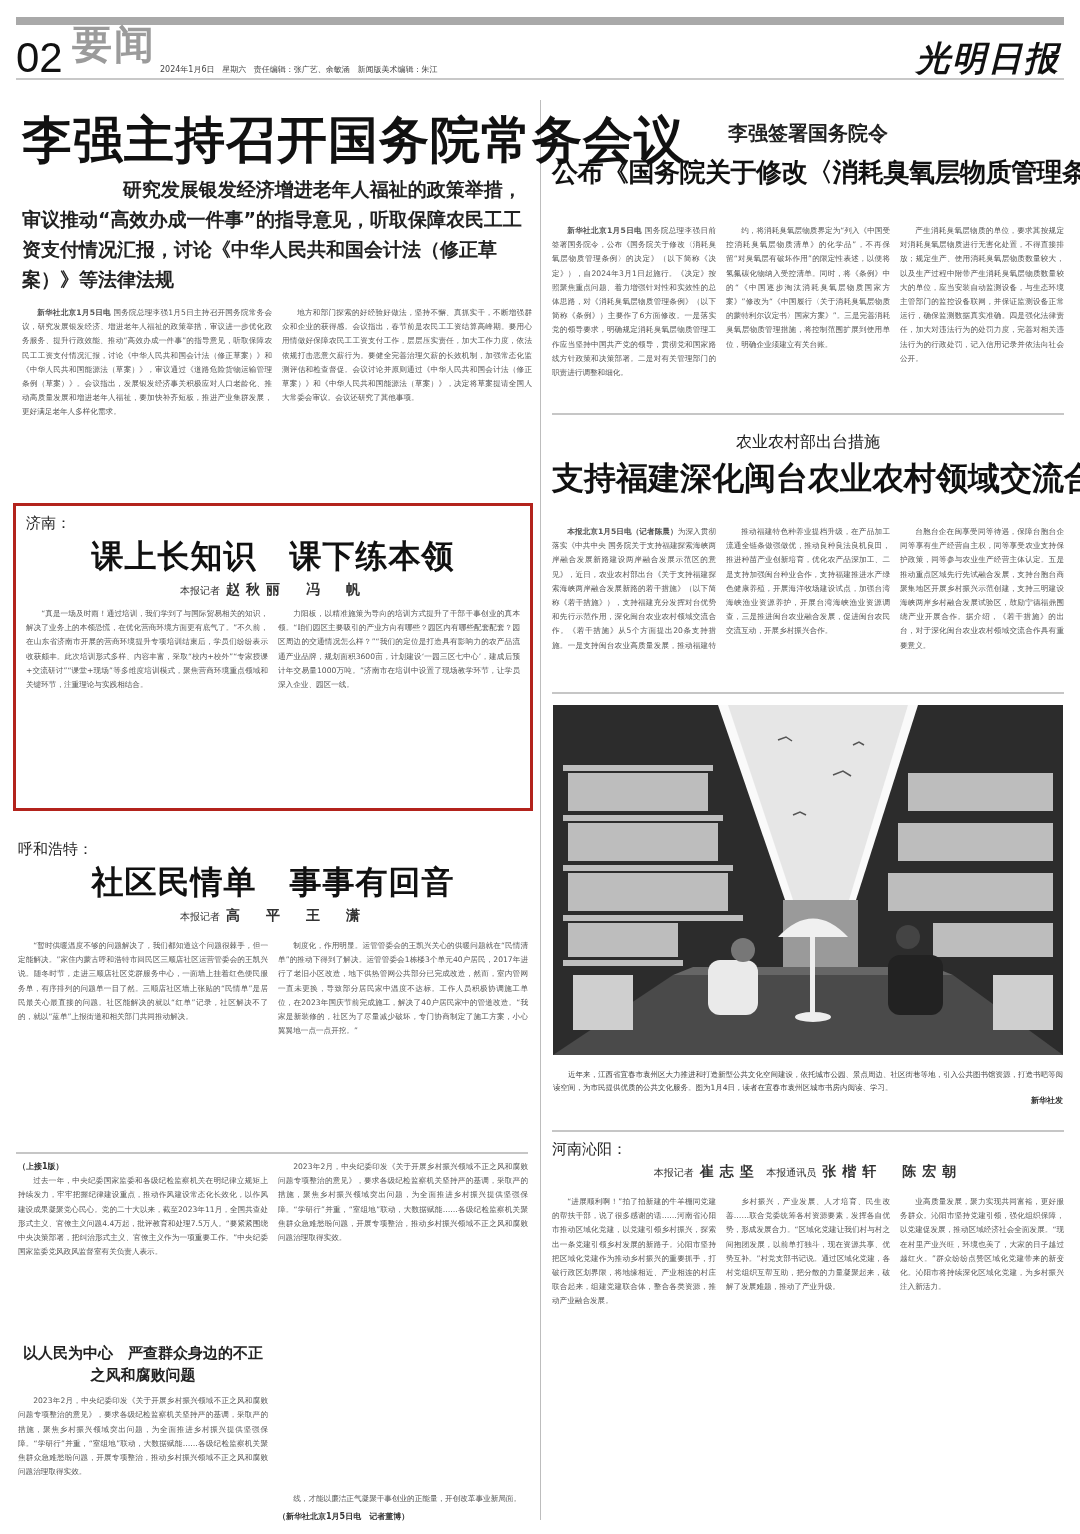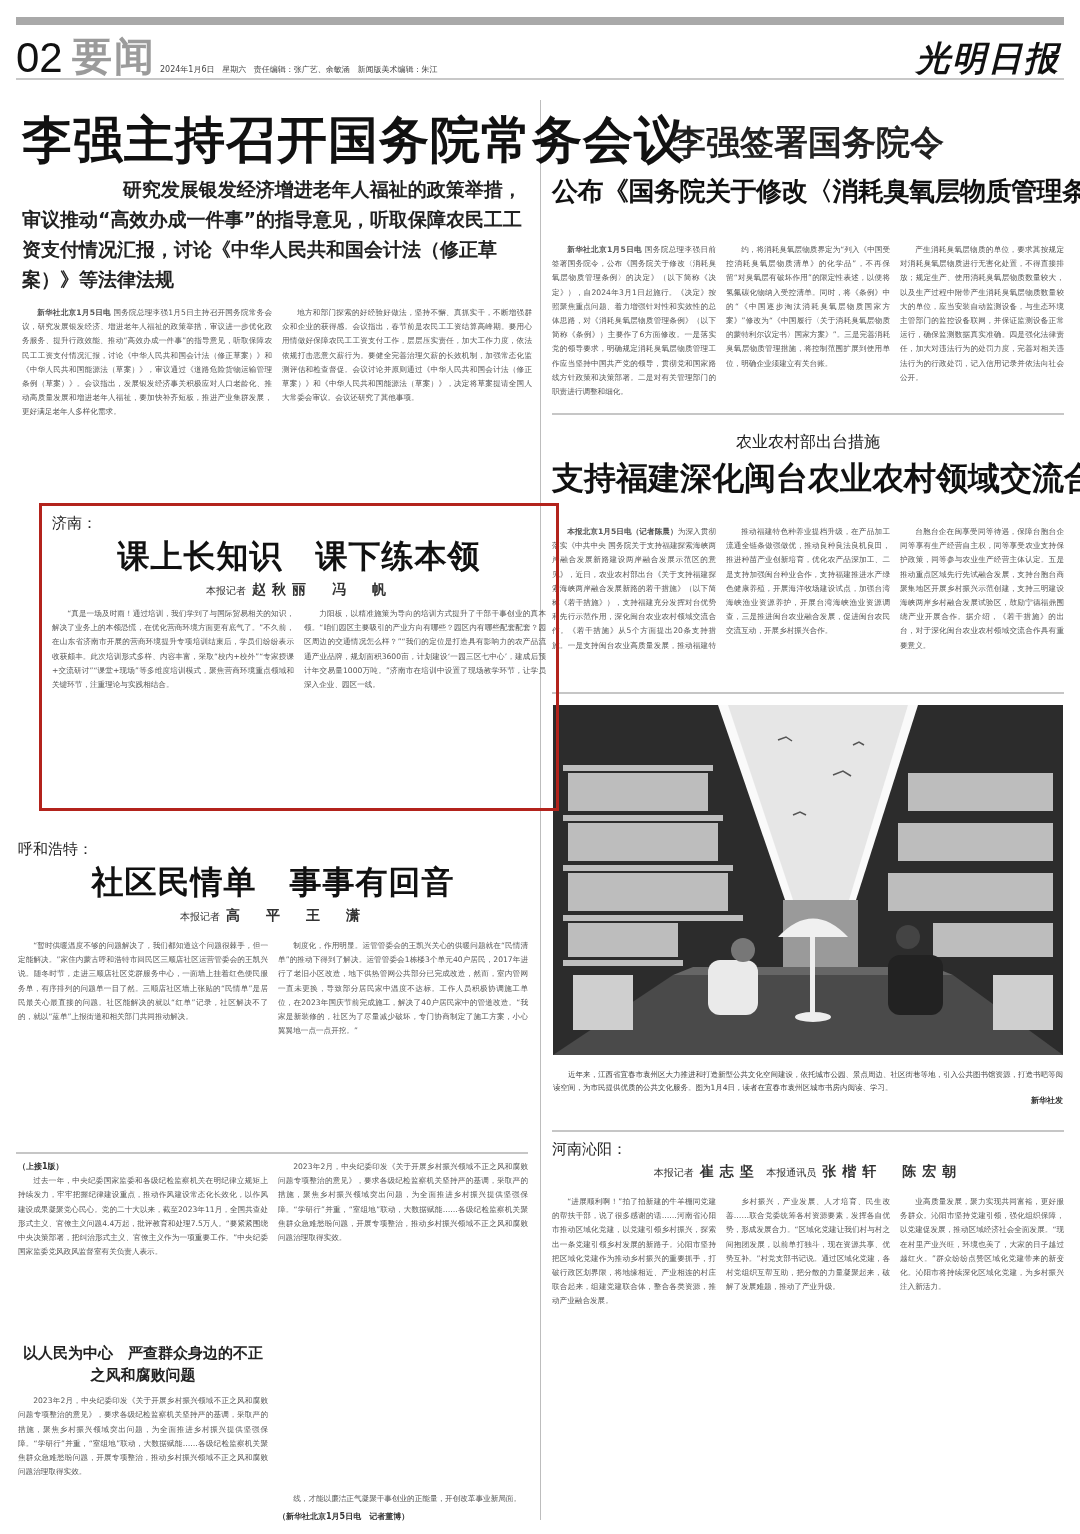--- a/index.html
+++ b/index.html
@@ -2,30 +2,30 @@
 <html><head>
 <meta charset="utf-8">
 <style>
   html, body { margin: 0; padding: 0; background: #ffffff; }
   body { width: 1080px; height: 1534px; position: relative; overflow: hidden;
          font-family: "DejaVu Serif", "Liberation Serif", serif; color: #222; }
   .abs { position: absolute; }
   .topbar { left: 16px; top: 17px; width: 1048px; height: 8px; background: #a9a9a9; }
   .masthead-line { left: 16px; top: 78px; width: 1048px; height: 2px; background: #c8c8c8; }
   .page-num { left: 16px; top: 36px; font-family: "Liberation Sans", sans-serif; font-size: 42px; line-height: 44px; color: #111; font-weight: 400; }
-  .section-name { left: 72px; top: 34px; font-size: 40px; line-height: 44px; color: #9b9b9b; font-weight: bold; letter-spacing: 2px; }
+  .section-name { left: 72px; top: 22px; font-size: 40px; line-height: 44px; color: #9b9b9b; font-weight: bold; letter-spacing: 2px; }
   .meta-line { left: 160px; top: 64px; font-family: "DejaVu Sans", sans-serif; font-size: 8px; color: #444; white-space: nowrap; }
   .logo { right: 20px; top: 36px; font-size: 34px; font-style: italic; color: #111; font-weight: bold; letter-spacing: 2px; }
 
   .col-divider { width: 1px; background: #bdbdbd; }
   .hr { height: 2px; background: #c6c6c6; }
 
   .headline-xl { font-size: 50px; font-weight: bold; color: #111; letter-spacing: 1px; line-height: 56px; white-space: nowrap; }
   .subhead { font-family: "DejaVu Sans", sans-serif; font-weight: bold; font-size: 19px; line-height: 30px; color: #222; }
-  .kicker { font-size: 34px; font-weight: bold; color: #222; text-align: center; white-space: nowrap; }
+  .kicker { font-size: 20px; font-weight: bold; color: #222; text-align: center; white-space: nowrap; }
   .headline-lg { font-size: 33px; font-weight: bold; color: #111; text-align: center; white-space: nowrap; letter-spacing: 0; }
   .headline-md { font-size: 32px; font-weight: bold; color: #111; text-align: center; white-space: nowrap; letter-spacing: 1px; }
   .placelabel { font-family: "DejaVu Sans", sans-serif; font-size: 15px; color: #222; }
   .byline { font-size: 10px; color: #333; text-align: center; white-space: nowrap; }
   .byline b { font-size: 14px; letter-spacing: 6px; margin-left: 6px; }
 
   .cols { display: flex; gap: 10px; }
   .cols .col { flex: 1; font-family: "DejaVu Sans", sans-serif; font-size: 7.6px; line-height: 14.2px; color: #555; text-align: justify; text-indent: 2em; overflow: hidden; }
   .col p { margin: 0; }
 
@@ -171,21 +171,21 @@
       </div>
     <div class="col">
         <p>乡村振兴，产业发展、人才培育、民生改善……联合党委统筹各村资源要素，发挥各自优势，形成发展合力。“区域化党建让我们村与村之间抱团发展，以前单打独斗，现在资源共享、优势互补。”村党支部书记说。通过区域化党建，各村党组织互帮互助，把分散的力量凝聚起来，破解了发展难题，推动了产业升级。</p>
       </div>
     <div class="col">
         <p>业高质量发展，聚力实现共同富裕，更好服务群众。沁阳市坚持党建引领，强化组织保障，以党建促发展，推动区域经济社会全面发展。“现在村里产业兴旺，环境也美了，大家的日子越过越红火。”群众纷纷点赞区域化党建带来的新变化。沁阳市将持续深化区域化党建，为乡村振兴注入新活力。</p>
       </div>
   </div>
 </div>
 
-<div class="abs boxed" style="left:13px; top:503px; width:514px; height:302px;margin-left:26px;">
+<div class="abs boxed" style="left:13px; top:503px; width:514px; height:302px;">
   <div style="padding:8px 10px 0 10px;">
     <div class="placelabel">济南：</div>
     <div class="headline-md" style="margin-top:2px;">课上长知识　课下练本领</div>
     <div class="byline" style="margin-top:2px;">
       <span>本报记者</span><b>赵秋丽　冯　帆</b>
     </div>
     <div class="cols" style="margin-top:8px; height:184px;">
       <div class="col">
           <p>“真是一场及时雨！通过培训，我们学到了与国际贸易相关的知识，解决了业务上的本领恐慌，在优化营商环境方面更有底气了。”不久前，在山东省济南市开展的营商环境提升专项培训结束后，学员们纷纷表示收获颇丰。此次培训形式多样、内容丰富，采取“校内+校外”“专家授课+交流研讨”“课堂+现场”等多维度培训模式，聚焦营商环境重点领域和关键环节，注重理论与实践相结合。</p>
         </div>

